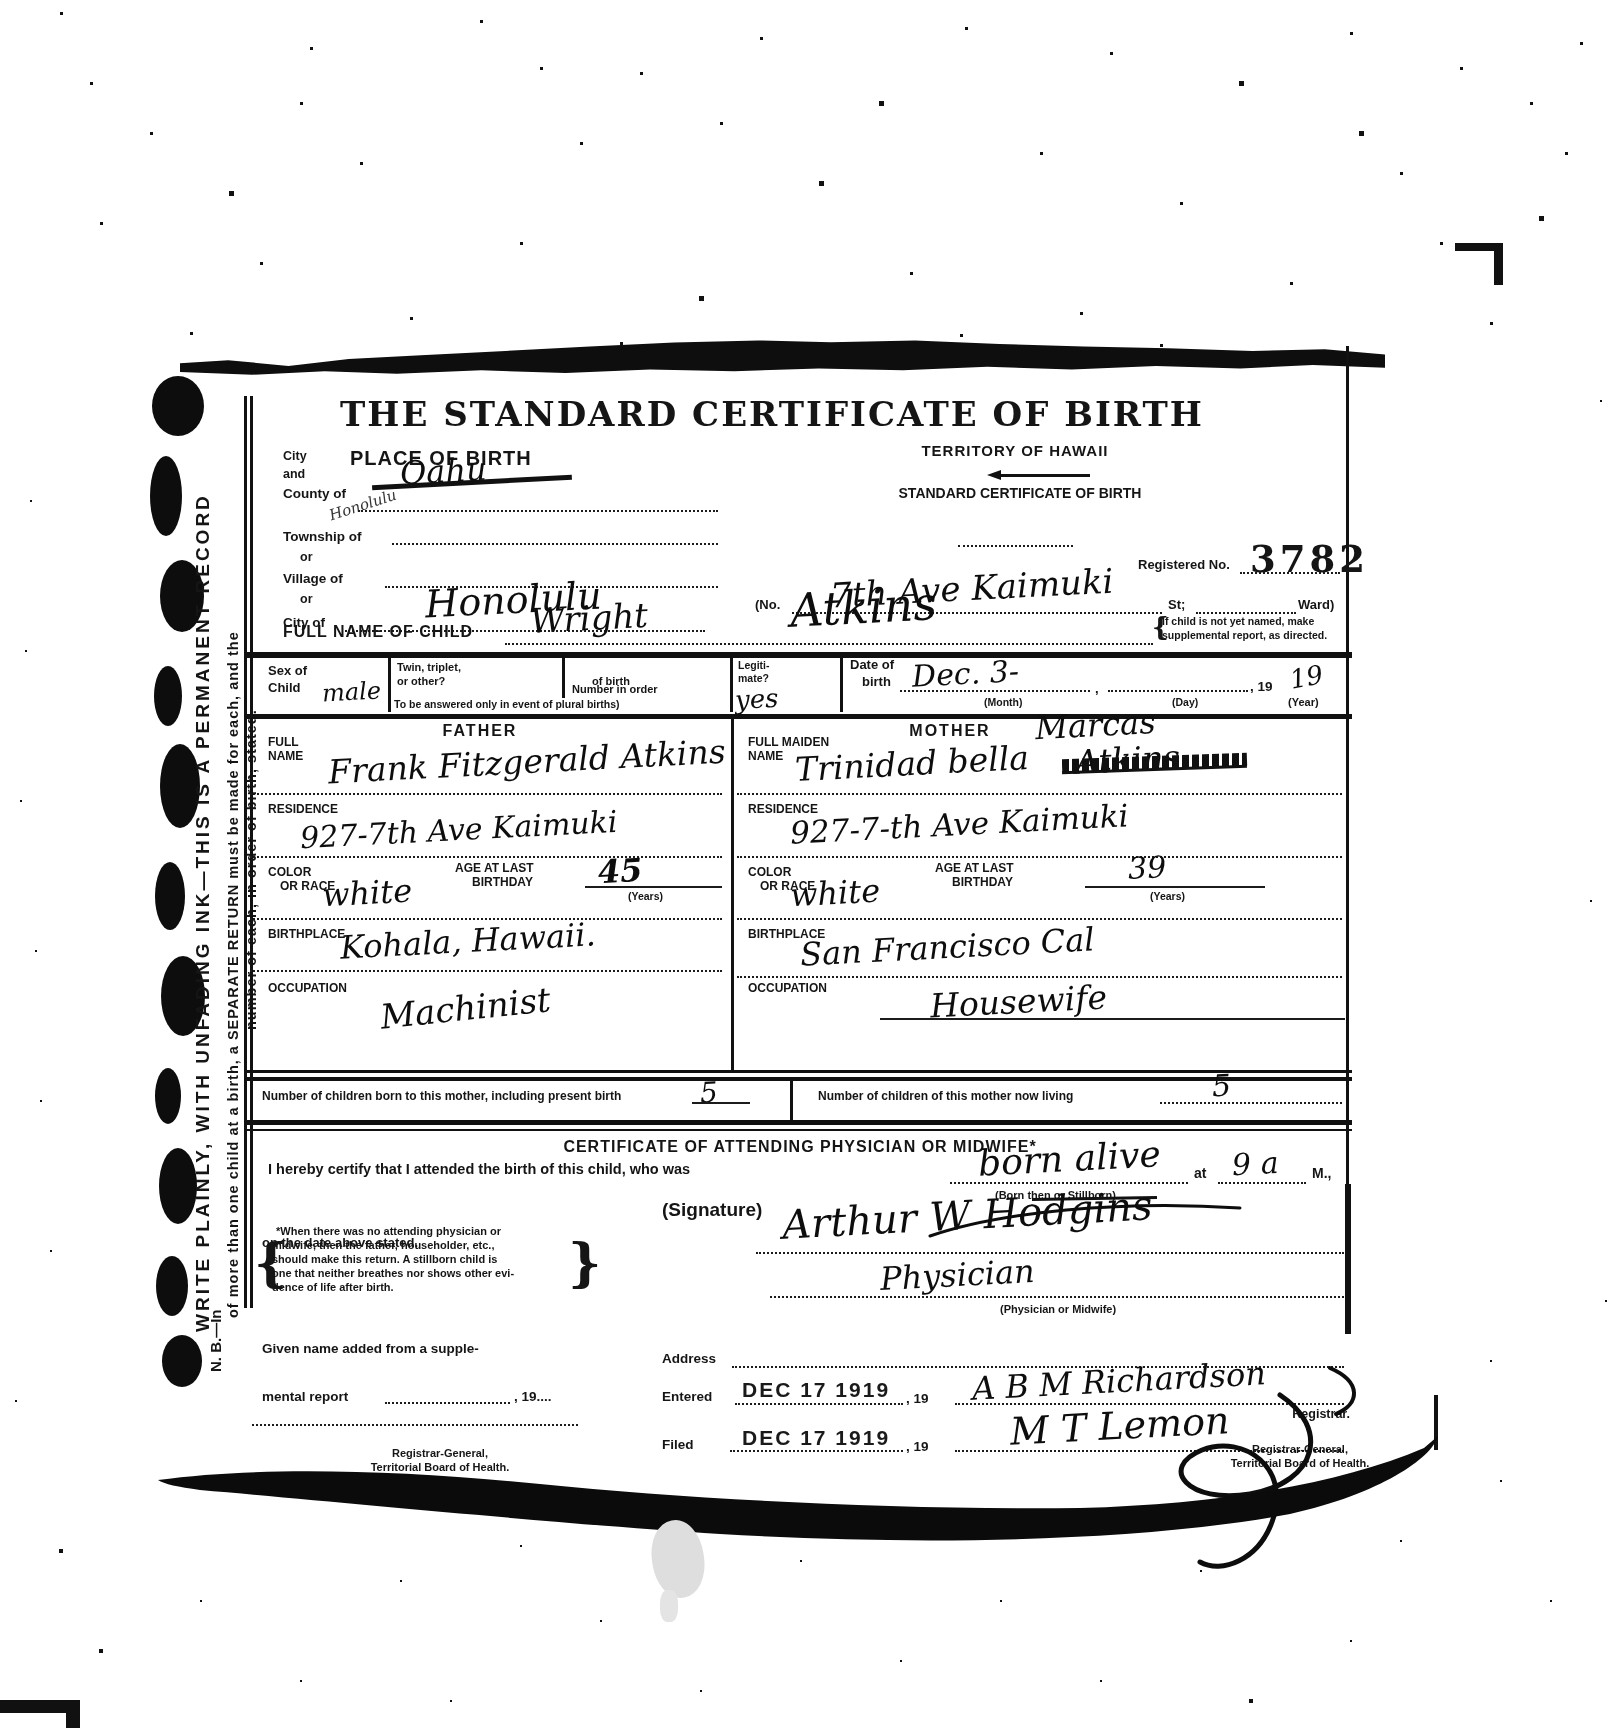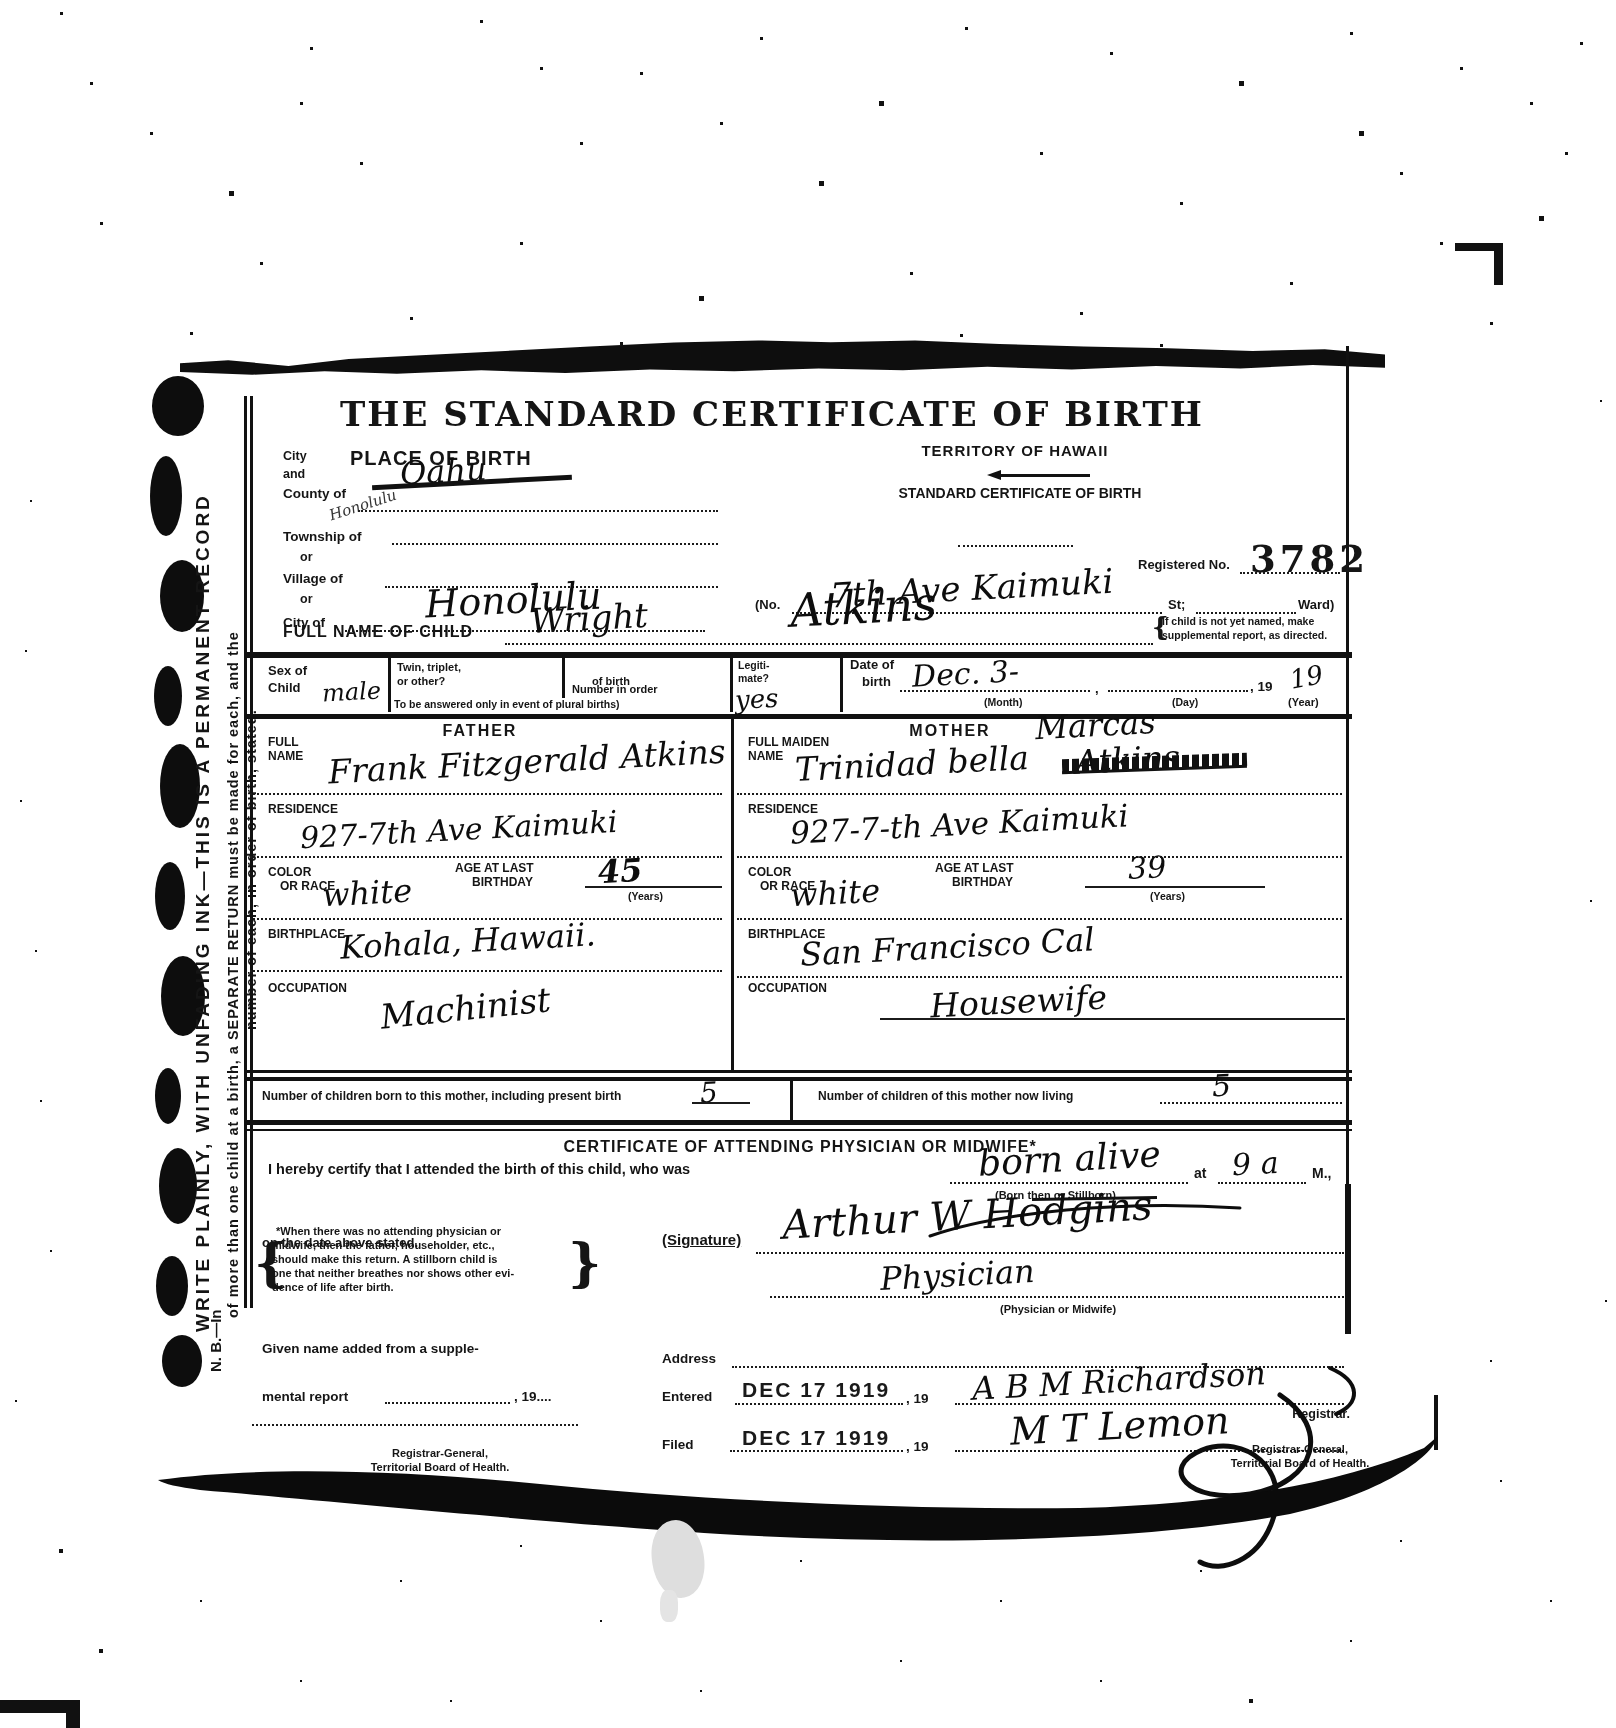--- a/index.html
+++ b/index.html
@@ -238,21 +238,21 @@
   <div class="lbl" style="left:262px;top:1236px;font-size:13px;">on the date above stated.</div>
 
   <div class="brace" style="left:254px;top:1232px;font-size:52px;">{</div>
   <div class="brace" style="left:568px;top:1232px;font-size:52px;">}</div>
   <div class="lbl" style="left:276px;top:1226px;font-size:11px;">*When there was no attending physician or</div>
   <div class="lbl" style="left:272px;top:1240px;font-size:11px;">midwife, then the father, householder, etc.,</div>
   <div class="lbl" style="left:272px;top:1254px;font-size:11px;">should make this return.  A stillborn child is</div>
   <div class="lbl" style="left:272px;top:1268px;font-size:11px;">one that neither breathes nor shows other evi-</div>
   <div class="lbl" style="left:272px;top:1282px;font-size:11px;">dence of life after birth.</div>
 
-  <div class="lbl" style="left:662px;top:1232px;font-size:15px;text-decoration:underline;">(Signature)</div>
+  <div class="lbl" style="left:662px;top:1200px;font-size:19px;">(Signature)</div>
   <div class="hw" style="left:782px;top:1192px;font-size:40px;">Arthur W Hodgins</div>
   <div class="dot" style="left:756px;top:1252px;width:588px;"></div>
   <div class="hw" style="left:880px;top:1256px;font-size:32px;">Physician</div>
   <div class="dot" style="left:770px;top:1296px;width:574px;"></div>
   <div class="lbl" style="left:1000px;top:1304px;font-size:11px;">(Physician or Midwife)</div>
 
   <div class="lbl" style="left:262px;top:1342px;font-size:13.5px;">Given name added from a supple-</div>
   <div class="lbl" style="left:662px;top:1352px;font-size:13.5px;">Address</div>
   <div class="dot" style="left:732px;top:1366px;width:612px;"></div>
 

